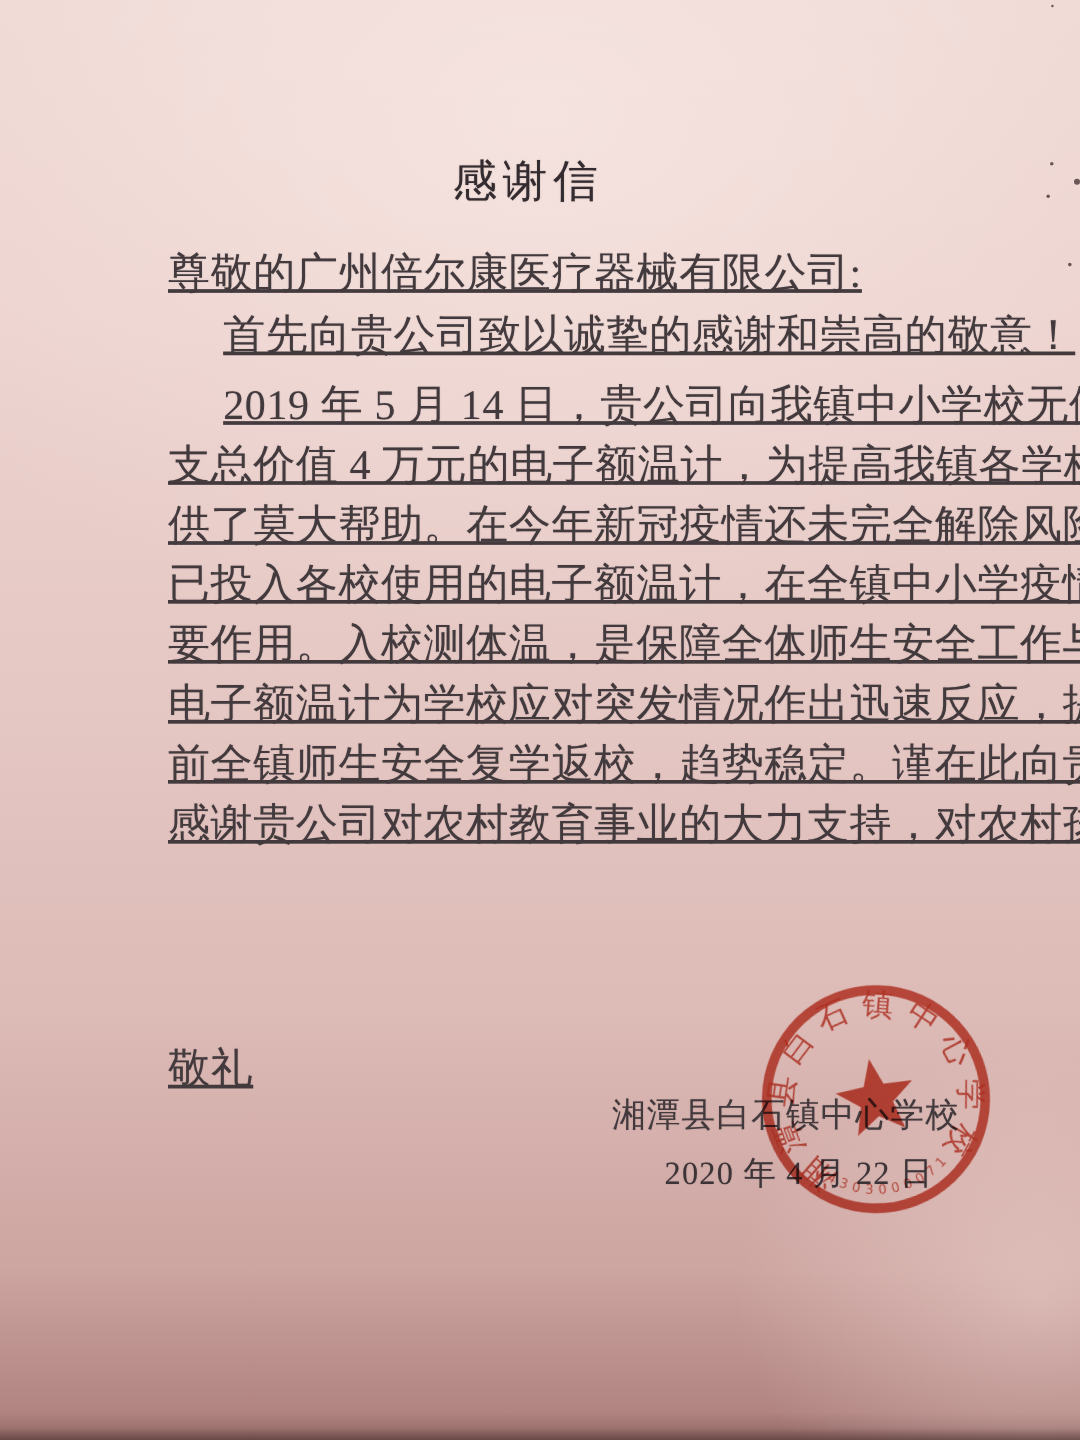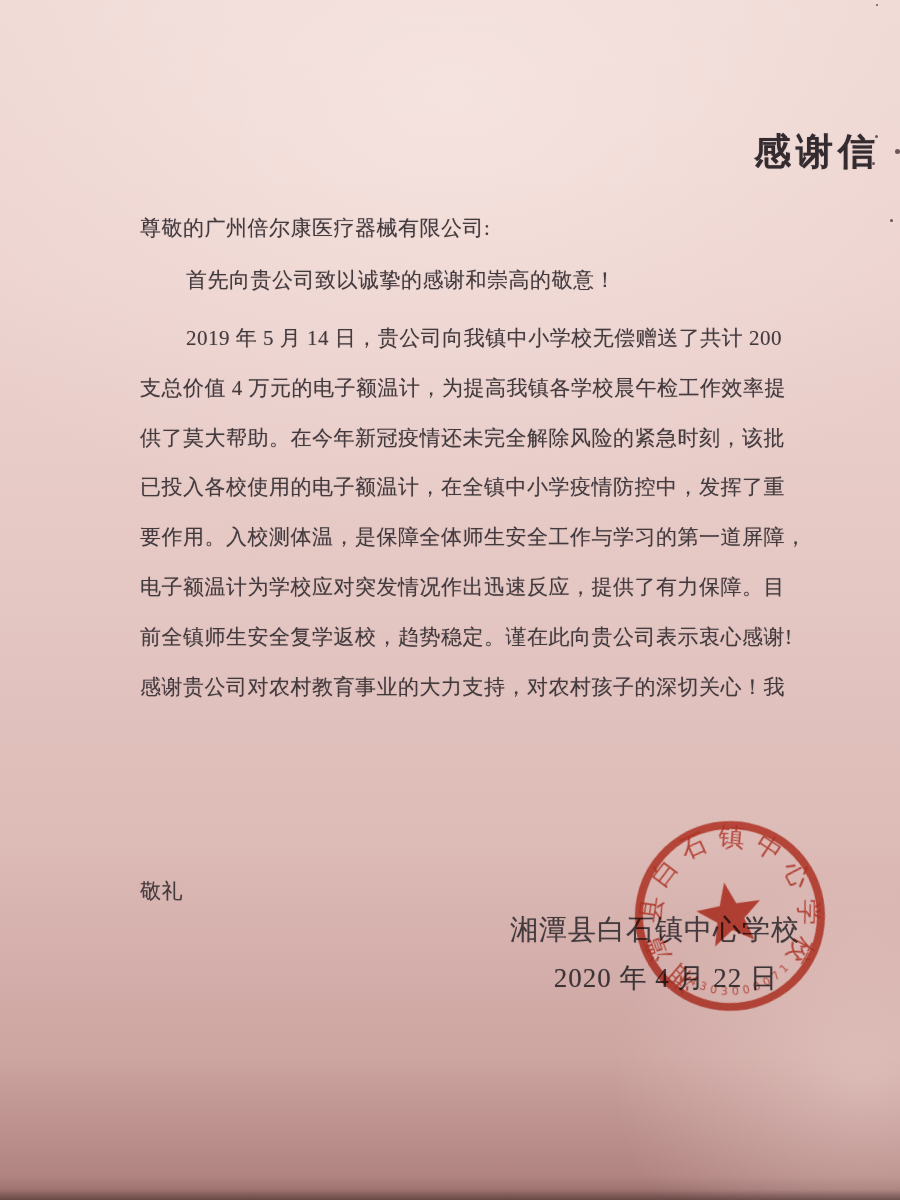--- a/index.html
+++ b/index.html
@@ -9,28 +9,29 @@
   }
   .page{
     position:relative;width:900px;height:1200px;
     background:
       radial-gradient(120% 60% at 50% 8%, rgba(255,244,240,.45) 0%, rgba(255,244,240,0) 60%),
       radial-gradient(40% 25% at 96% 90%, rgba(255,235,228,.35) 0%, rgba(255,235,228,0) 70%),
       linear-gradient(180deg,#eed7d3 0%, #ecd2ce 22%, #e6c9c5 45%, #ddbbb7 70%, #cda5a1 88%, #b18481 98%, #8f6663 100%);
   }
   .txt{
     position:absolute;left:140px;width:662px;height:50px;line-height:50px;
-    font-size:21px;color:#433a3e;letter-spacing:.5px;white-space:nowrap;
+    font-size:35px;color:#433a3e;letter-spacing:.5px;white-space:nowrap;
     text-shadow:0 0 1px rgba(67,58,62,.35);
+    text-decoration:underline;
   }
   .indent{text-indent:46px;}
   .indent-sm{text-indent:36px;}
   .title{
     position:absolute;left:0;top:124px;width:880px;height:56px;line-height:56px;
-    text-align:right;font-size:37px;font-weight:700;letter-spacing:5px;color:#332b2f;
+    text-align:center;font-size:37px;font-weight:400;letter-spacing:5px;color:#332b2f;
     text-shadow:0 0 1px rgba(51,43,47,.5);
   }
   .sig{
     position:absolute;right:100px;top:908px;height:44px;line-height:44px;
     font-size:28px;color:#433a3e;letter-spacing:1px;
     text-shadow:0 0 1px rgba(67,58,62,.35);
   }
   .date{
     position:absolute;right:122px;top:956px;height:44px;line-height:44px;
     font-size:27px;color:#3d3438;letter-spacing:1px;

